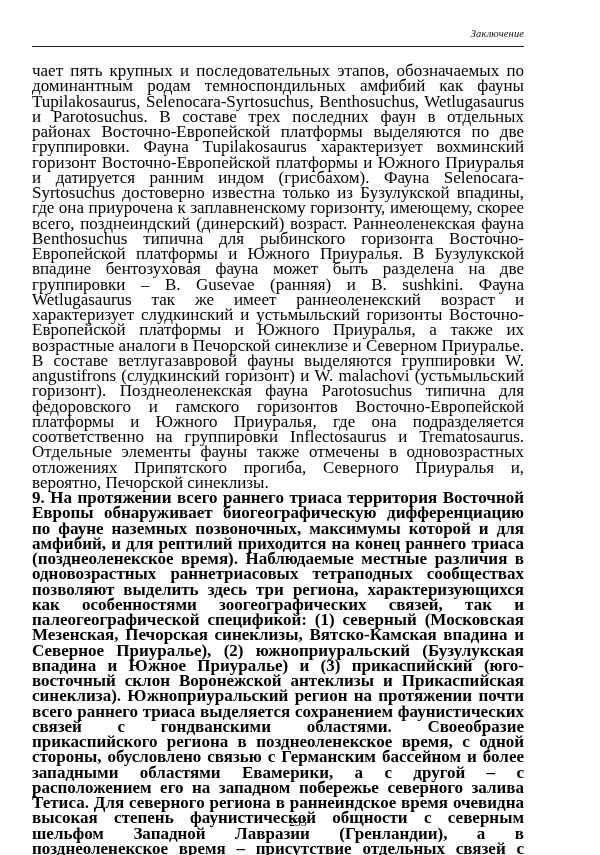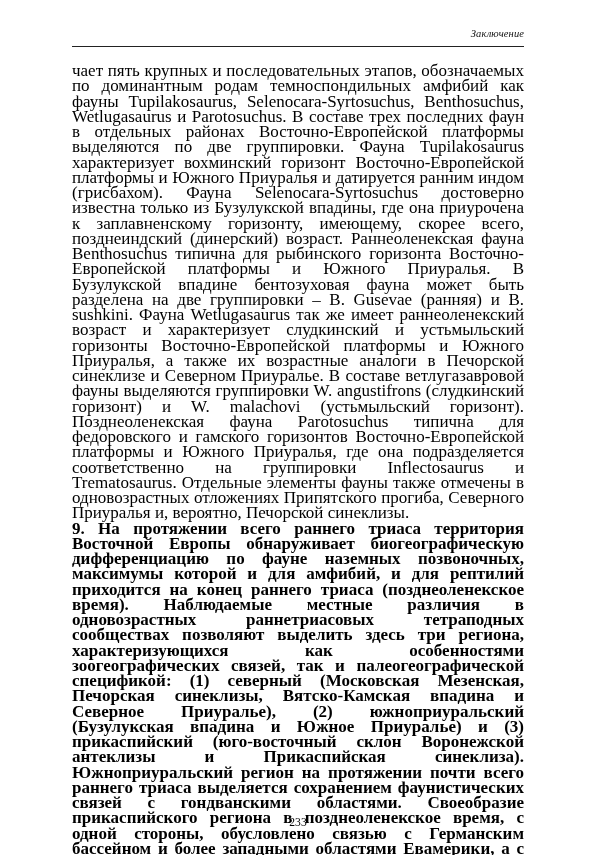--- a/index.html
+++ b/index.html
@@ -12,21 +12,21 @@
     background: #ffffff;
     font-family: "Liberation Serif", serif;
     color: #000000;
     overflow: hidden;
   }
   .page {
     position: relative;
     width: 596px;
     height: 855px;
     box-sizing: border-box;
-    padding: 28px 72px 0 72px;
+    padding: 28px 72px 0 32px;
   }
   .running-head {
     text-align: right;
     font-style: italic;
     font-size: 10.5px;
     letter-spacing: 0.1px;
     margin: 0 0 7px 0;
     color: #111111;
   }
   .head-rule {

